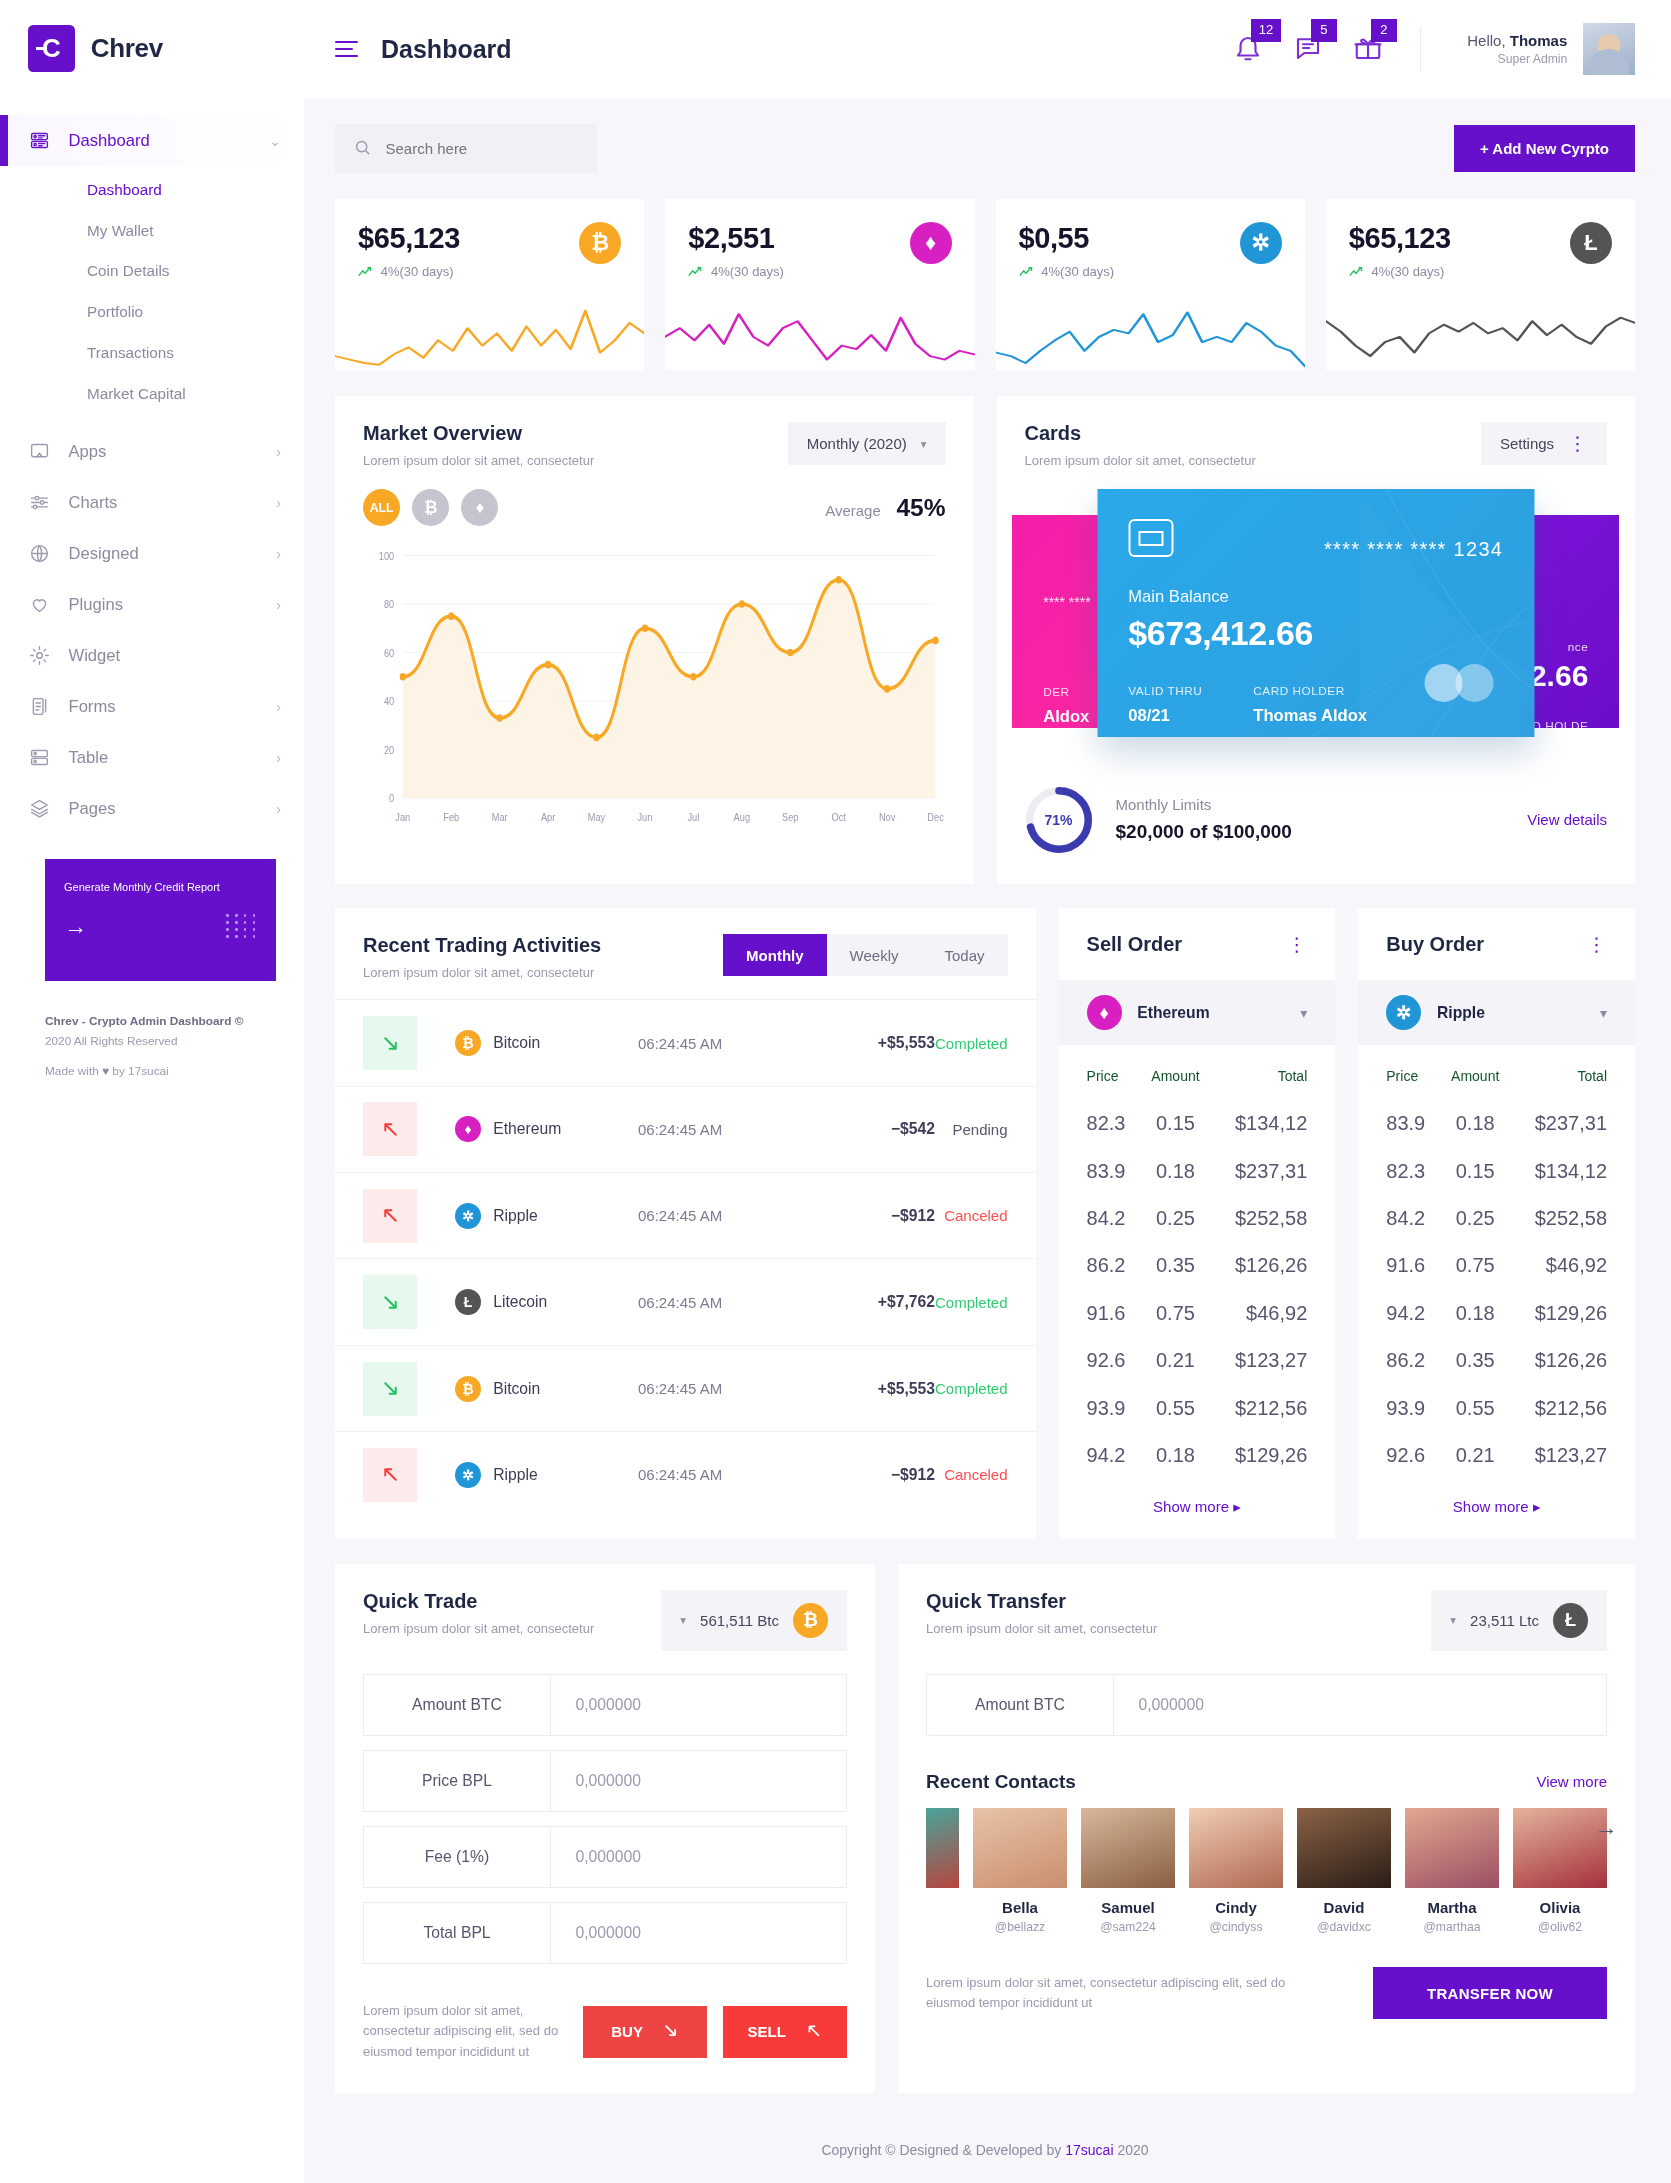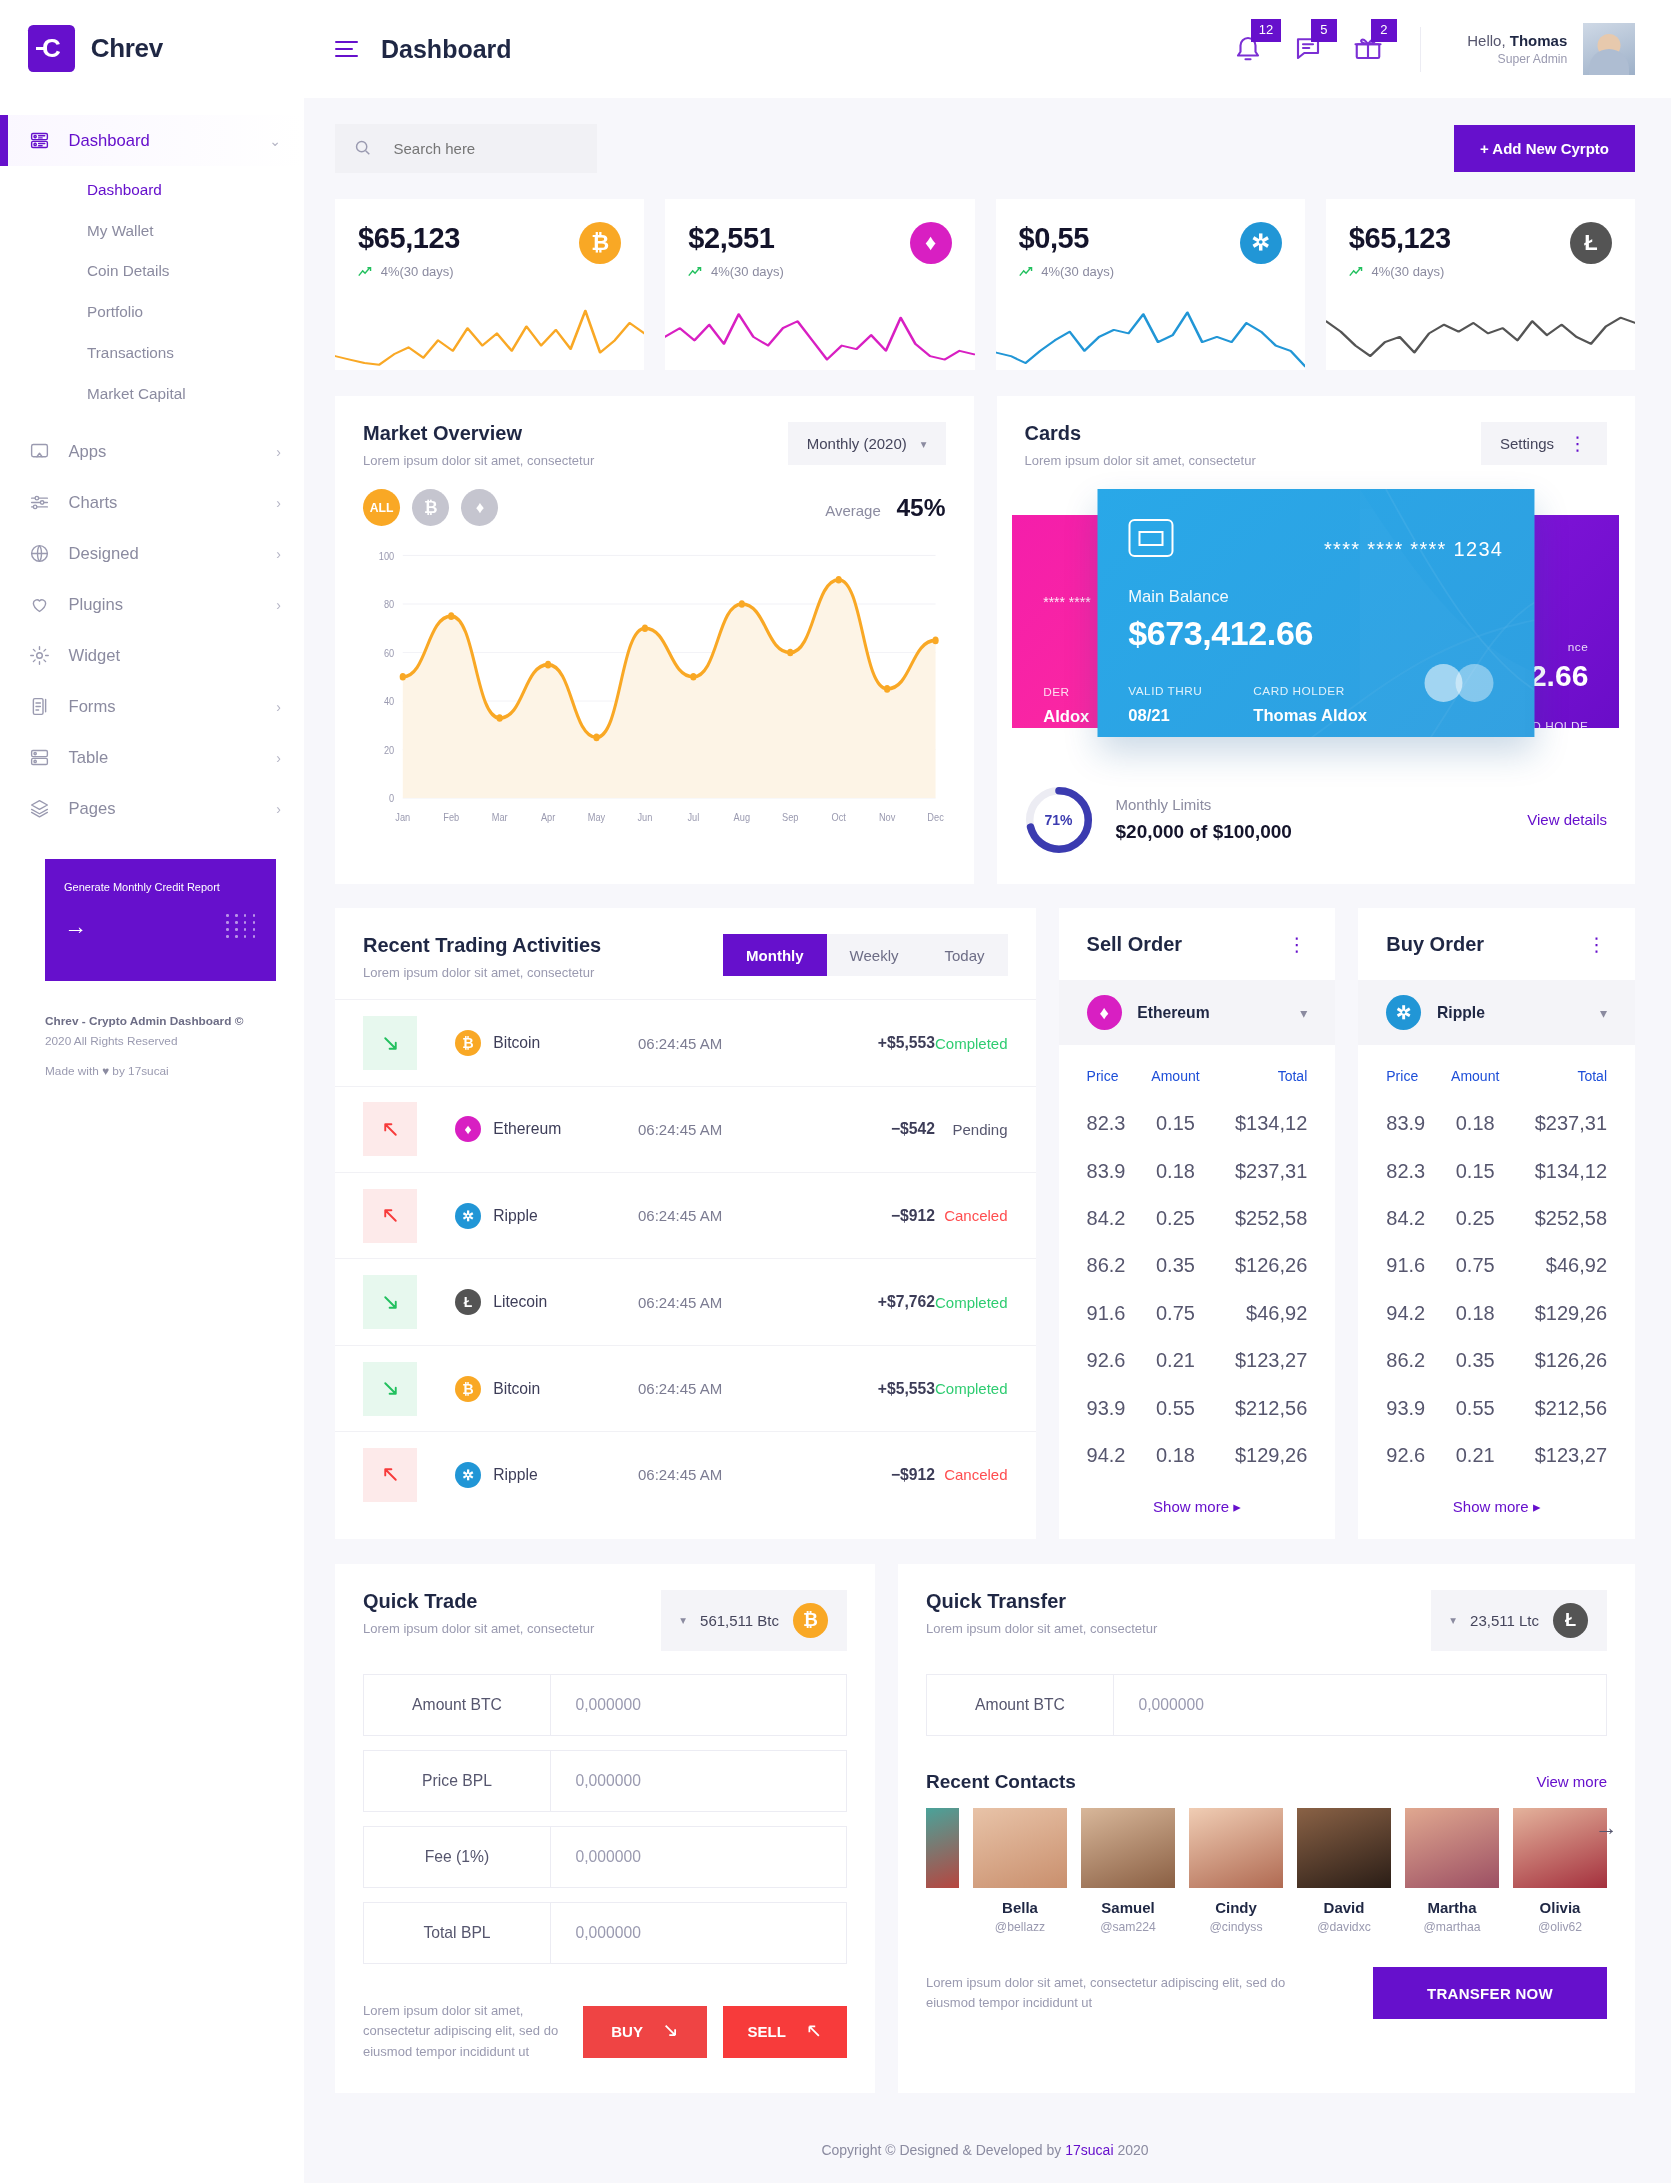--- a/index.html
+++ b/index.html
@@ -95,21 +95,21 @@
   .avatar::before{
     content:""; position:absolute; top:10.5px; left:50%; transform:translateX(-50%);
     width:23px; height:23px; border-radius:50%; background:#e7c9ad;
   }
 
   .content { padding:26px 37px 0 31px; }
 
   .searchrow { display:flex; align-items:center; justify-content:space-between; margin-bottom:26px; }
   .search {
     width:262px; height:49px; background:#f1f1f5; display:flex; align-items:center;
-    gap:22px; padding:0 19px;
+    gap:14px; padding:0 19px;
   }
   .search svg { width:17.5px; height:17.5px; flex:0 0 17.5px; }
   .search input {
     border:0; background:transparent; outline:none; font-size:15px; color:#7c7c92;
     font-family:inherit; width:100%;
   }
   .btn-add {
     background:#6610cc; color:#fff; border:0; font-family:inherit;
     font-size:15px; font-weight:bold; padding:15px 26px; cursor:pointer;
   }
@@ -212,21 +212,21 @@
 
   
   .ob-head { display:flex; justify-content:space-between; align-items:center; padding:24.5px 28px; }
   .kebab { color:#6610cc; font-size:19px; letter-spacing:0.9px; cursor:pointer; line-height:.6; }
   .ob-sel { background:#f4f4f8; display:flex; align-items:center; gap:15.7px; padding:15px 28px; cursor:pointer; }
   .ob-sel .coin { width:35px; height:35px; flex:0 0 35px; font-size:18.3px; }
   .ob-sel-name { font-size:15.7px; font-weight:bold; color:#1f2744; }
   .ob-sel .chev { margin-left:auto; font-size:14px; }
   .ob-table { width:100%; border-collapse:collapse; }
   .ob-table th {
-    font-size:14px; color:#1d4ed8; font-weight:normal; padding:23px 0 15.7px;
+    font-size:14px; color:#14532d; font-weight:normal; padding:23px 0 15.7px;
   }
   .ob-table td { font-size:20px; color:#56566e; padding:12.2px 0; }
   .ob-table th:first-child, .ob-table td:first-child { text-align:left; padding-left:28px; }
   .ob-table th:nth-child(2), .ob-table td:nth-child(2) { text-align:center; }
   .ob-table th:last-child, .ob-table td:last-child { text-align:right; padding-right:28px; }
   .showmore { text-align:center; padding:19px 0 23px; color:#6610cc; font-size:15px; cursor:pointer; }
 
   
   .qt-field { display:flex; border:0.9px solid #ececf3; margin:0 28px 14px; }
   .qt-lab {

